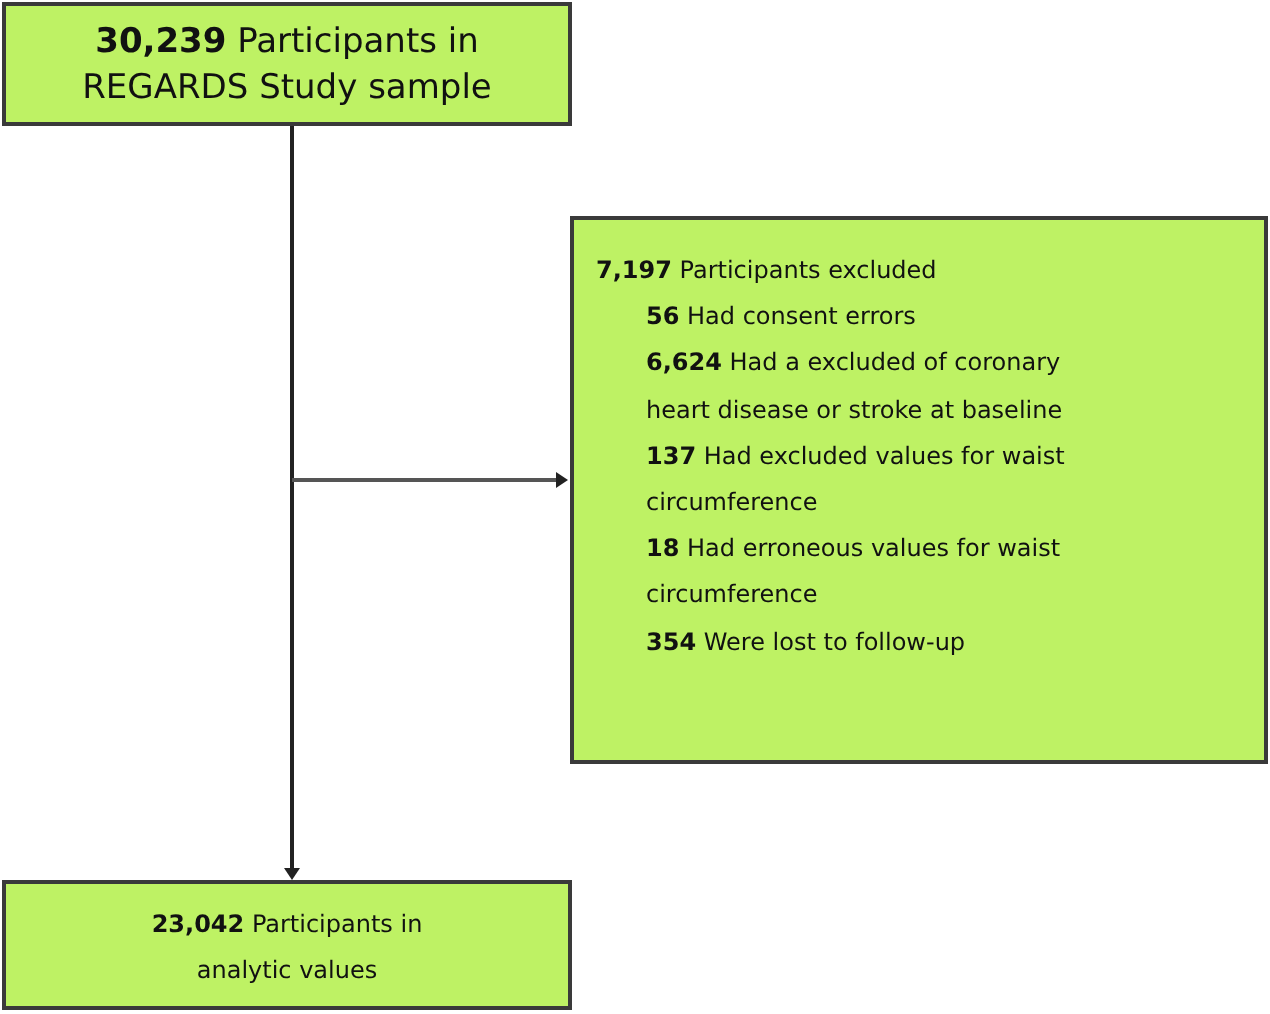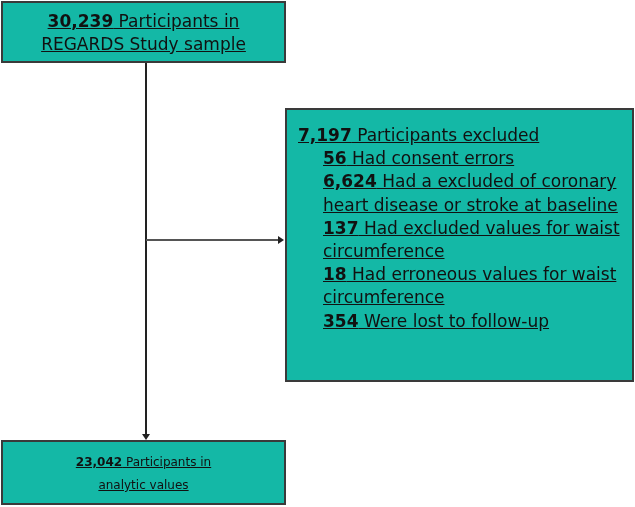--- a/index.html
+++ b/index.html
@@ -1,25 +1,25 @@
 <!DOCTYPE html>
 <html><head>
   <meta charset="utf-8">
   <style>
     html, body { margin: 0; padding: 0; background: #ffffff; }
     body { width: 635px; height: 507px; position: relative; overflow: hidden;
            font-family: "DejaVu Sans", "Liberation Sans", sans-serif; color: #111; }
-    .box { position: absolute; background: #14b8a6; border: 2px solid #3a3a3a;
-           box-sizing: border-box; text-decoration: underline; }
+    .box { position: absolute; background: #bef264; border: 2px solid #3a3a3a;
+           box-sizing: border-box; }
     .top-box { left: 1px; top: 1px; width: 285px; height: 62px; text-align: center;
                font-size: 17px; line-height: 23px; padding-top: 7px; }
     .bottom-box { left: 1px; top: 440px; width: 285px; height: 65px; text-align: center;
                   font-size: 12px; line-height: 23px; padding-top: 9px; }
     .right-box { left: 285px; top: 108px; width: 349px; height: 274px;
-                 font-size: 17px; line-height: 23.2px; padding: 14px 0 0 11px; }
+                 font-size: 12px; line-height: 23.2px; padding: 14px 0 0 11px; }
     .right-box .indent { padding-left: 25px; }
     b { font-weight: bold; }
     .vline { position: absolute; left: 145px; top: 63px; width: 2px; height: 371px; background: #222; }
     .hline { position: absolute; left: 146px; top: 239px; width: 132px; height: 2px; background: #555; }
     .arrow-right { position: absolute; left: 278px; top: 236px; width: 0; height: 0;
                    border-top: 4px solid transparent; border-bottom: 4px solid transparent;
                    border-left: 6px solid #222; }
     .arrow-down { position: absolute; left: 142px; top: 434px; width: 0; height: 0;
                   border-left: 4px solid transparent; border-right: 4px solid transparent;
                   border-top: 6px solid #222; }

